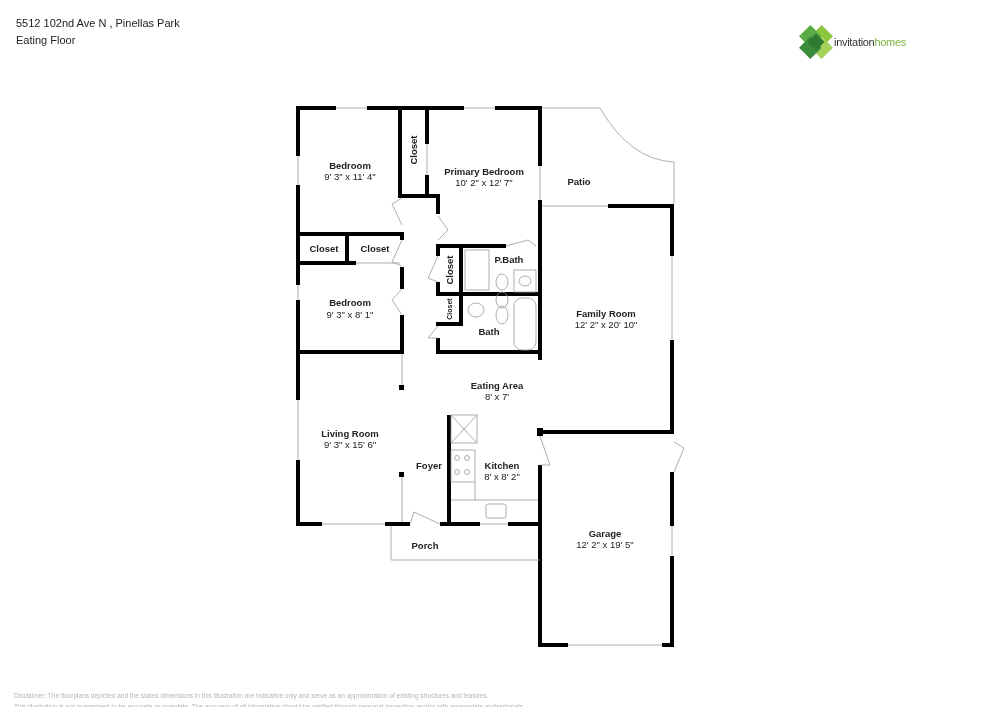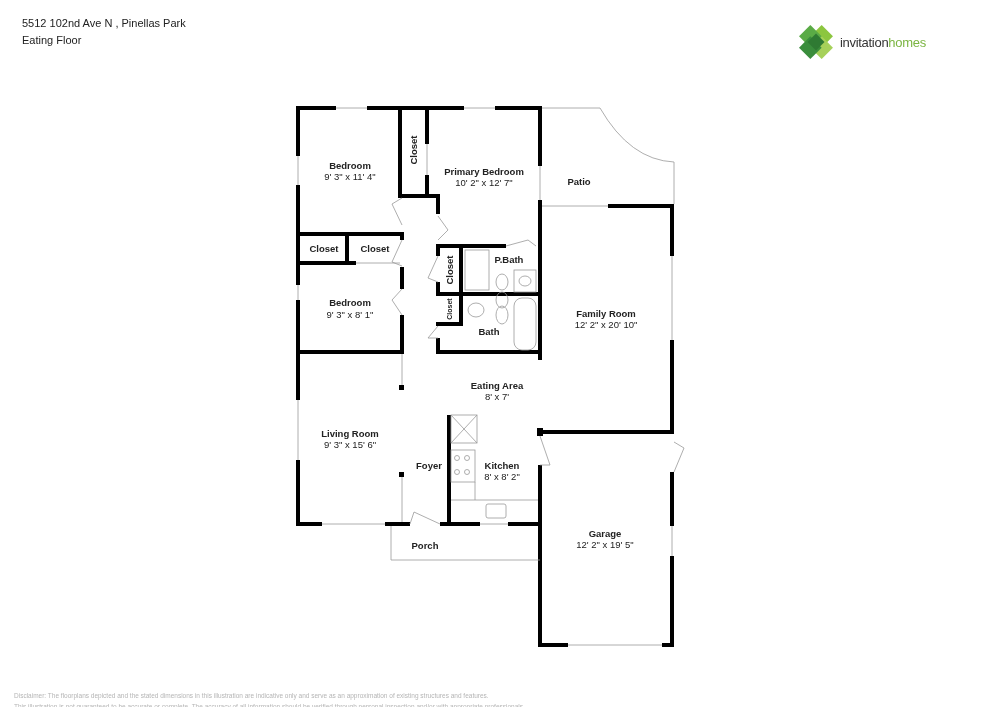--- a/index.html
+++ b/index.html
@@ -1,19 +1,19 @@
 <!DOCTYPE html>
 <html><head>
 <meta charset="utf-8">
 <style>
   html, body { margin:0; padding:0; background:#ffffff; }
   body { width:1000px; height:707px; position:relative; overflow:hidden; font-family:"Liberation Sans", sans-serif; color:#222; }
-  .hdr { position:absolute; left:22px; top:15px; font-size:11px; line-height:17px; color:#222; }
+  .hdr { position:absolute; left:16px; top:15px; font-size:11px; line-height:17px; color:#222; }
   .logo { position:absolute; left:798px; top:24px; display:flex; align-items:center; }
-  .logo-text { font-size:13px; letter-spacing:-0.3px; margin-left:6px; font-family:"Liberation Sans", sans-serif; }
+  .logo-text { font-size:11px; letter-spacing:-0.3px; font-family:"Liberation Sans", sans-serif; }
   .logo-text .a { color:#333; }
   .logo-text .b { color:#7bb542; }
   .disclaimer { position:absolute; left:14px; top:690px; font-size:6.5px; color:#b5b5b5; line-height:11px; white-space:nowrap; }
   svg.plan { position:absolute; left:0; top:0; }
   .lbl { font-family:"Liberation Sans", sans-serif; font-weight:bold; font-size:9.5px; fill:#222; text-anchor:middle; }
   .dim { font-family:"Liberation Sans", sans-serif; font-size:9.5px; fill:#222; text-anchor:middle; }
   .lbl-s { font-family:"Liberation Sans", sans-serif; font-weight:bold; font-size:7px; fill:#222; text-anchor:middle; }
 </style>
 </head>
 <body>

